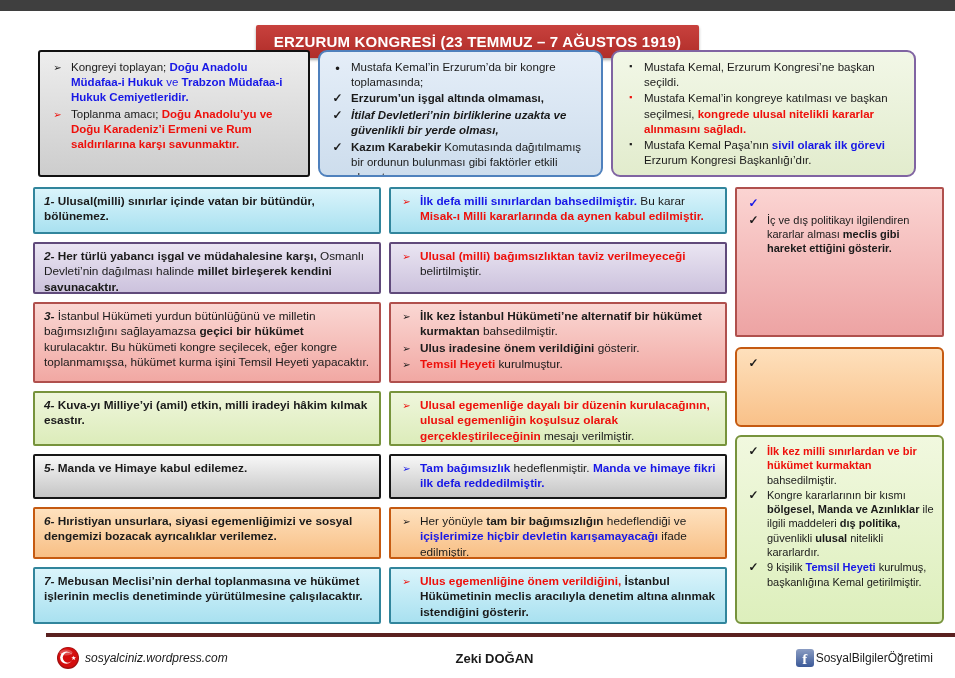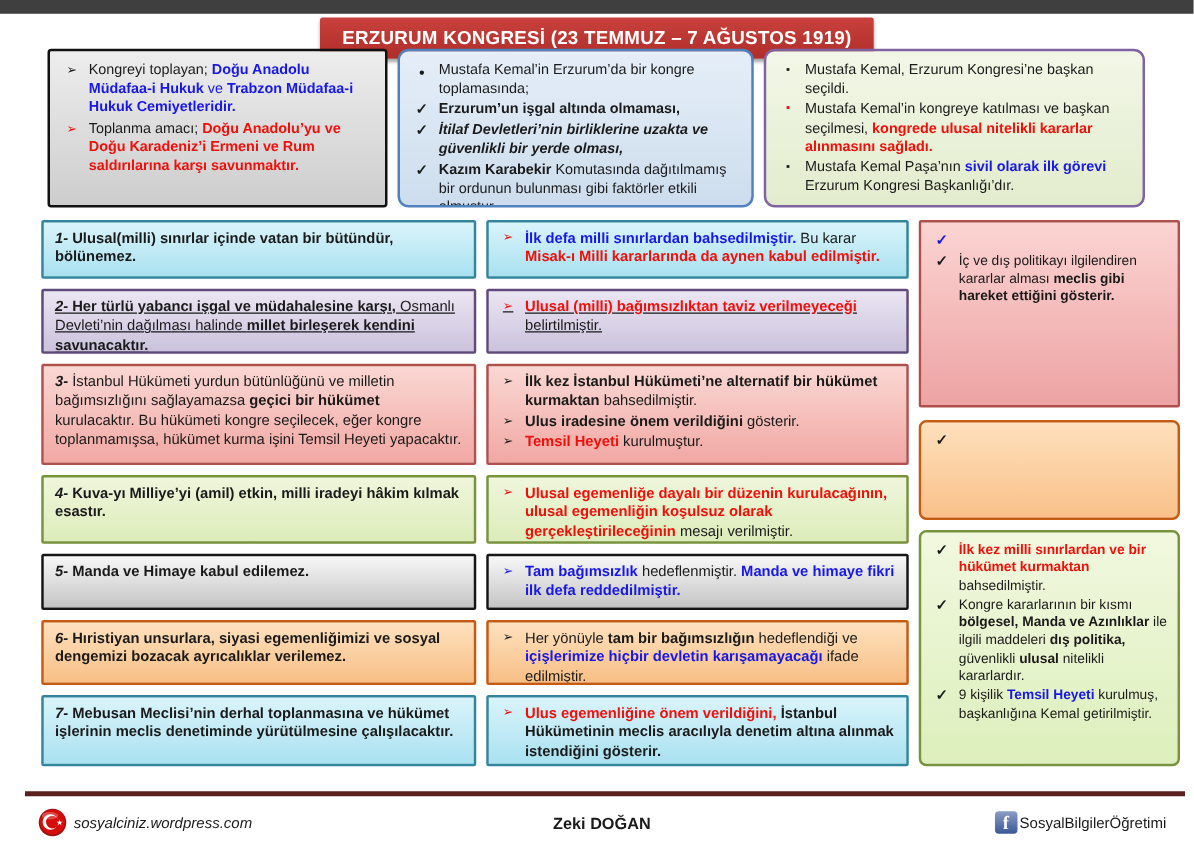--- a/index.html
+++ b/index.html
@@ -1,21 +1,21 @@
 <!DOCTYPE html>
 <html lang="tr"><head>
 <meta charset="utf-8">
 <style>
   html,body{margin:0;padding:0;}
   body{
     width:955px;height:678px;overflow:hidden;background:#ffffff;
     font-family:"Liberation Sans", sans-serif;color:#1a1a1a;position:relative;
   }
   .topbar{height:11px;background:#3f3f3f;}
-  .title-row{text-align:center;margin-top:3px;height:20px;}
+  .title-row{text-align:center;margin-top:14px;height:20px;}
   .title-box{
     display:inline-block;background:linear-gradient(#c8413d,#b02d29);
     color:#fff;font-weight:700;font-size:15px;letter-spacing:.2px;
     padding:8px 18px;border-radius:2px;box-shadow:0 2px 3px rgba(0,0,0,.35);
   }
   .top-row{display:flex;gap:8px;margin:5px 0 0 38px;}
   .tbox{box-sizing:border-box;height:127px;padding:7px 8px;font-size:11.5px;line-height:1.32;overflow:hidden;}
   .tb-gray {width:272px;background:linear-gradient(#ededed,#cdcdcd);border:2px solid #111;border-radius:3px;}
   .tb-blue {width:285px;background:linear-gradient(#e5eef8,#cddded);border:2px solid #4f81bd;border-radius:9px;}
   .tb-green{width:305px;background:linear-gradient(#f2f7e7,#e2eccd);border:2px solid #8064a2;border-radius:9px;}
@@ -29,41 +29,41 @@
   }
   .cell{
     box-sizing:border-box;border:2px solid;border-radius:2px;
     padding:5px 9px;font-size:11.8px;line-height:1.3;overflow:hidden;
   }
   .mid{padding:4px 6px;}
   .gc1{grid-column:1}.gc2{grid-column:2}
   .gr1{grid-row:1}.gr2{grid-row:2}.gr3{grid-row:3}.gr4{grid-row:4}.gr5{grid-row:5}.gr6{grid-row:6}.gr7{grid-row:7}
 
   .s-cyan  {background:linear-gradient(#daf4fb,#a9e1f0);border-color:#31859c;}
-  .s-purple{background:linear-gradient(#eae5f2,#ccc2dd);border-color:#604a7b;text-decoration:underline;}
+  .s-purple{background:linear-gradient(#eae5f2,#ccc2dd);border-color:#604a7b;}
   .s-salmon{background:linear-gradient(#fad7d3,#f1a8a3);border-color:#b0504d;}
   .s-green {background:linear-gradient(#eff6dc,#dcecba);border-color:#77933c;}
   .s-gray  {background:linear-gradient(#f7f7f7,#c5c5c5);border-color:#161616;}
   .s-orange{background:linear-gradient(#fee1be,#f8bf85);border-color:#c55a11;}
 
   .right-col{grid-column:3;grid-row:1 / span 7;display:flex;flex-direction:column;}
   .rbox{box-sizing:border-box;border:2px solid;padding:6px 7px;font-size:11px;line-height:1.3;overflow:hidden;}
   .rb-pink  {height:150px;margin-bottom:10px;border-radius:2px;background:linear-gradient(#fbd4d2,#eda3a3);border-color:#b0504d;}
   .rb-orange{height:80px; margin-bottom:8px; border-radius:6px;background:linear-gradient(#fee0bc,#f9c189);border-color:#c55a11;}
   .rb-green {flex:1;border-radius:6px;background:linear-gradient(#f1f8df,#ddefbc);border-color:#77933c;}
 
   .li-row{display:flex;align-items:flex-start;margin:1px 0;}
   .bullet{flex:0 0 15px;margin:0 6px 0 2px;text-align:center;}
   .b-arrow{font-size:10px;padding-top:1px;}
   .b-check{font-size:12px;font-weight:700;}
   .b-dot{font-size:13px;}
   .b-square{font-size:9px;padding-top:1px;}
   .li-text{flex:1;}
 
-  .footer{position:absolute;left:0;right:0;bottom:8px;}
+  .footer{position:absolute;left:13px;right:0;bottom:8px;padding-left:13px;}
   .fdivider{height:4px;width:928px;margin-left:20px;background:#5a2120;}
   .frow{display:flex;align-items:center;margin:9px 22px 0 30px;}
   .fl{flex:1.2;display:flex;align-items:center;gap:5px;}
   .fc{flex:1;text-align:center;font-weight:700;font-size:13px;}
   .fr{flex:1.2;display:flex;align-items:center;justify-content:flex-end;gap:2px;font-size:12px;}
   .site-text{font-style:italic;font-size:12px;}
   .fb-icon{
     display:inline-block;width:18px;height:18px;border-radius:3px;overflow:hidden;
     background:linear-gradient(#8b9dc3,#3b5998);color:#fff;text-align:center;
     font-family:"Liberation Serif", serif;font-weight:700;font-size:15px;line-height:20px;

